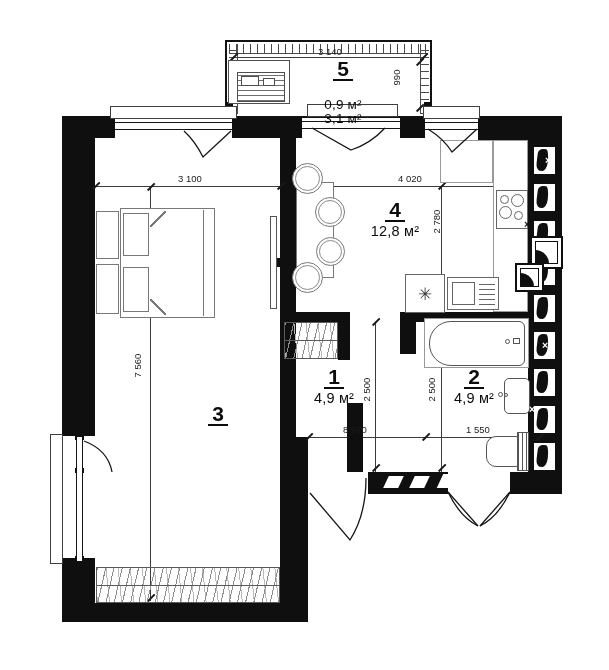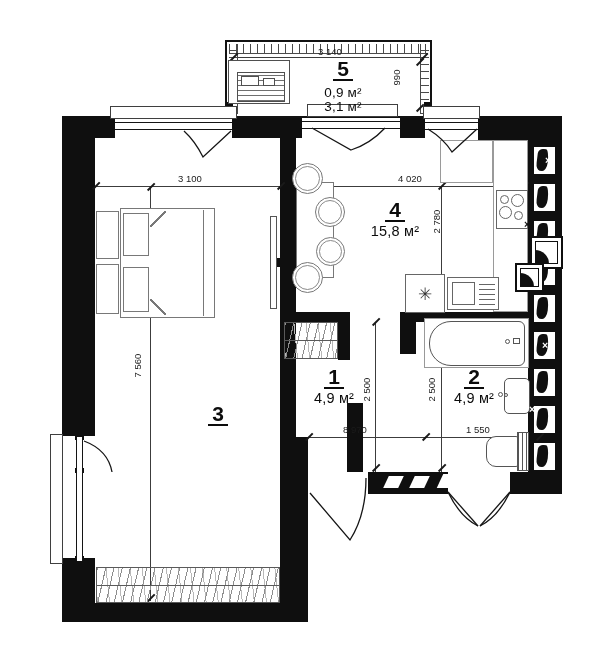--- a/index.html
+++ b/index.html
@@ -220,26 +220,26 @@
   <div class="dim" style="left:380px;top:173px;width:60px;">4 020</div>
   <div class="vdim" style="left:411px;top:216px;">2 780</div>
   <div class="vdim" style="left:112px;top:360px;">7 560</div>
   <div class="vdim" style="left:341px;top:384px;">2 500</div>
   <div class="vdim" style="left:406px;top:384px;">2 500</div>
   <div class="dim" style="left:325px;top:424px;width:60px;">8 970</div>
   <div class="dim" style="left:448px;top:424px;width:60px;">1 550</div>
 
   <div class="roomlbl" style="left:298px;top:58px;width:90px;">
     <div><span class="num">5</span></div>
-    <div class="area" style="font-size:13.5px;margin-top:4px;">0,9 м²</div>
+    <div class="area" style="font-size:13.5px;margin-top:16px;">0,9 м²</div>
     <div class="area" style="font-size:13.5px;margin-top:-1px;">3,1 м²</div>
   </div>
   <div class="roomlbl" style="left:345px;top:199px;width:100px;">
     <div><span class="num">4</span></div>
-    <div class="area">15,8 м²</div>
+    <div class="area">12,8 м²</div>
   </div>
   <div class="roomlbl" style="left:162px;top:403px;width:112px;">
     <div><span class="num">3</span></div>
   </div>
   <div class="roomlbl" style="left:290px;top:366px;width:88px;">
     <div><span class="num">1</span></div>
     <div class="area">4,9 м²</div>
   </div>
   <div class="roomlbl" style="left:430px;top:366px;width:88px;">
     <div><span class="num">2</span></div>

